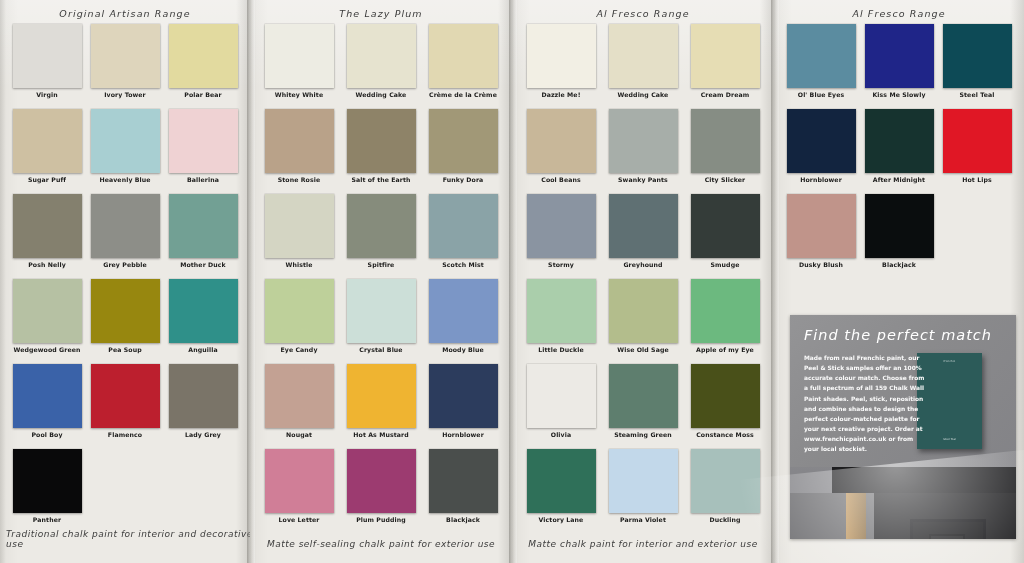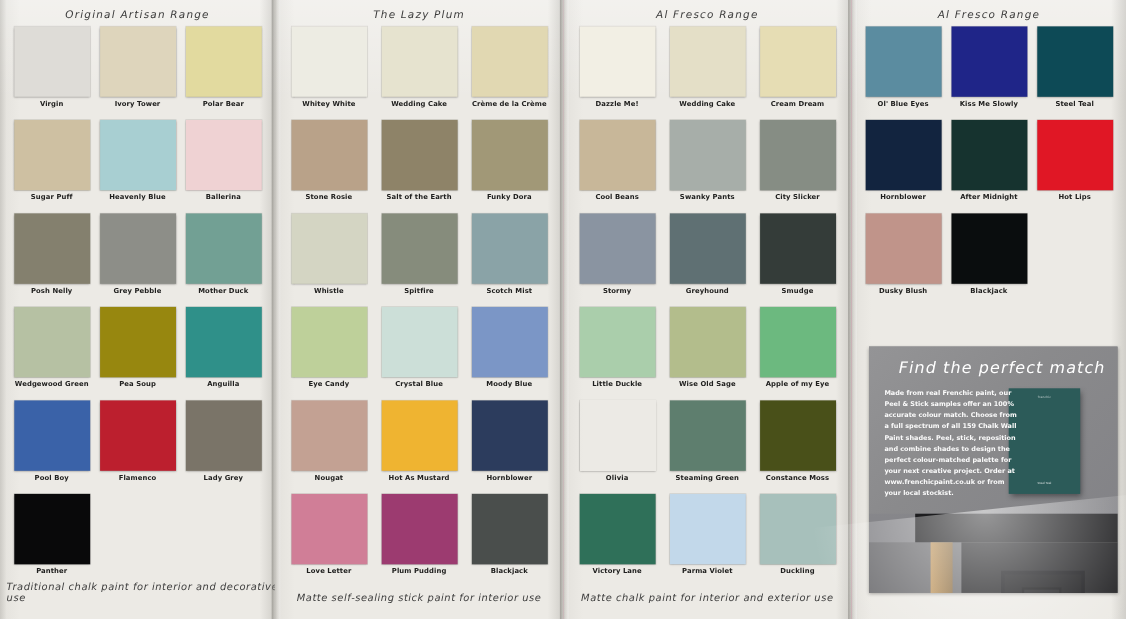--- a/index.html
+++ b/index.html
@@ -6,21 +6,21 @@
   html, body {
     margin: 0;
     padding: 0;
     background: #6d6d6d;
   }
   #page {
     position: relative;
     width: 1024px;
     height: 563px;
     overflow: hidden;
-    background: #be185d;
+    background: #fdba74;
     font-family: "Liberation Sans", sans-serif;
     -webkit-font-smoothing: antialiased;
   }
 
   
   .panel {
     position: absolute;
     top: 0;
     height: 563px;
     background: #eceae5;
@@ -143,21 +143,21 @@
     background:
       linear-gradient(180deg, #8e8e90 0%, #8a8a8c 55%, #86868a 70%, #86868a 100%);
   }
   .promo-wall {
     position: absolute;
     left: 0; right: 0; top: 0; height: 152px;
     background: linear-gradient(135deg,#949496 0%, #8a8a8c 45%, #838387 100%);
   }
   .promo-heading {
     position: absolute;
-    left: 27px;
+    left: 14px;
     top: 12px;
     font-family: "DejaVu Sans", sans-serif;
     font-size: 14.5px;
     color: #ffffff;
     letter-spacing: 1px;
     font-style: italic;
     z-index: 3;
   }
   .promo-body {
     position: absolute;
@@ -406,21 +406,21 @@
           </div>
           <div class="cell">
             <div class="chip" style="background: rgb(156, 59, 112);"></div>
             <div class="chip-label">Plum Pudding</div>
           </div>
           <div class="cell">
             <div class="chip" style="background: rgb(74, 78, 76);"></div>
             <div class="chip-label">Blackjack</div>
           </div>
         </div>
-      <div class="caption">Matte self-sealing stick paint for interior use</div>
+      <div class="caption">Matte self-sealing chalk paint for exterior use</div>
     </div>
   </div>
 
   <div class="panel panel3" style="left:512px; width:262px;">
     <div class="panel-inner">
       <div class="range-title">Al Fresco Range</div>
       <div class="grid" id="grid2">
           <div class="cell">
             <div class="chip" style="background: rgb(242, 239, 228);"></div>
             <div class="chip-label">Dazzle Me!</div>

